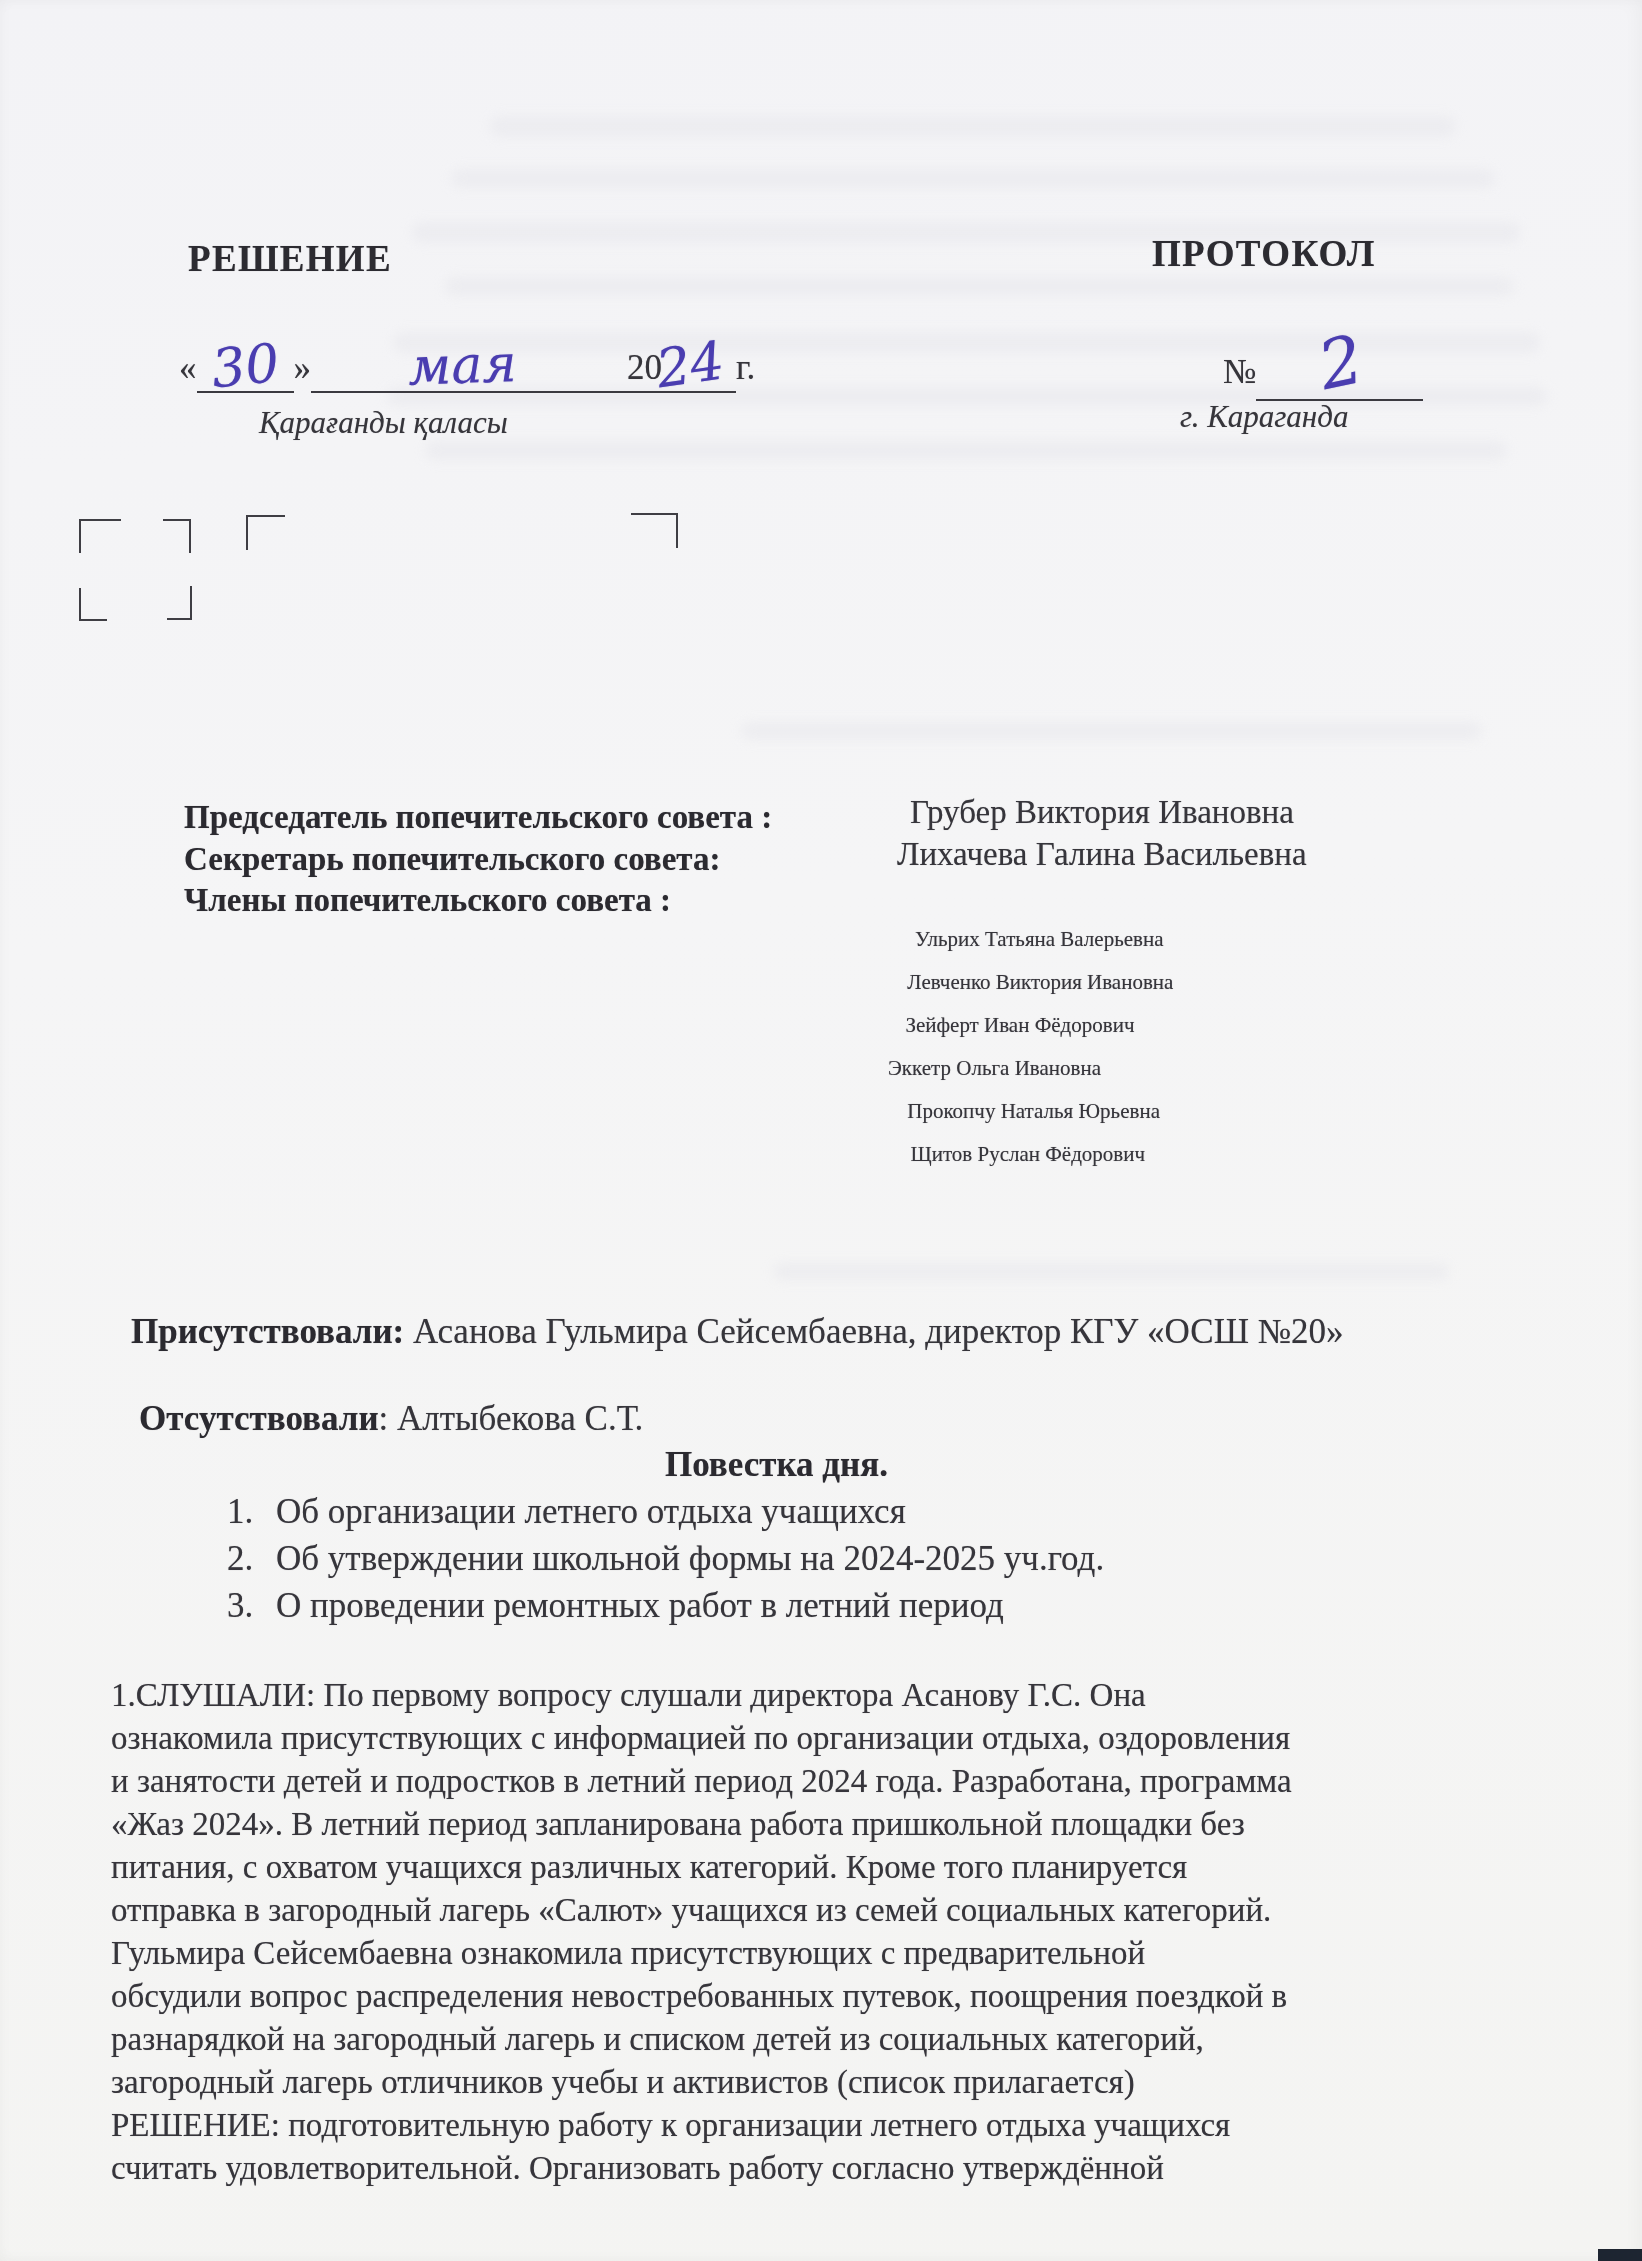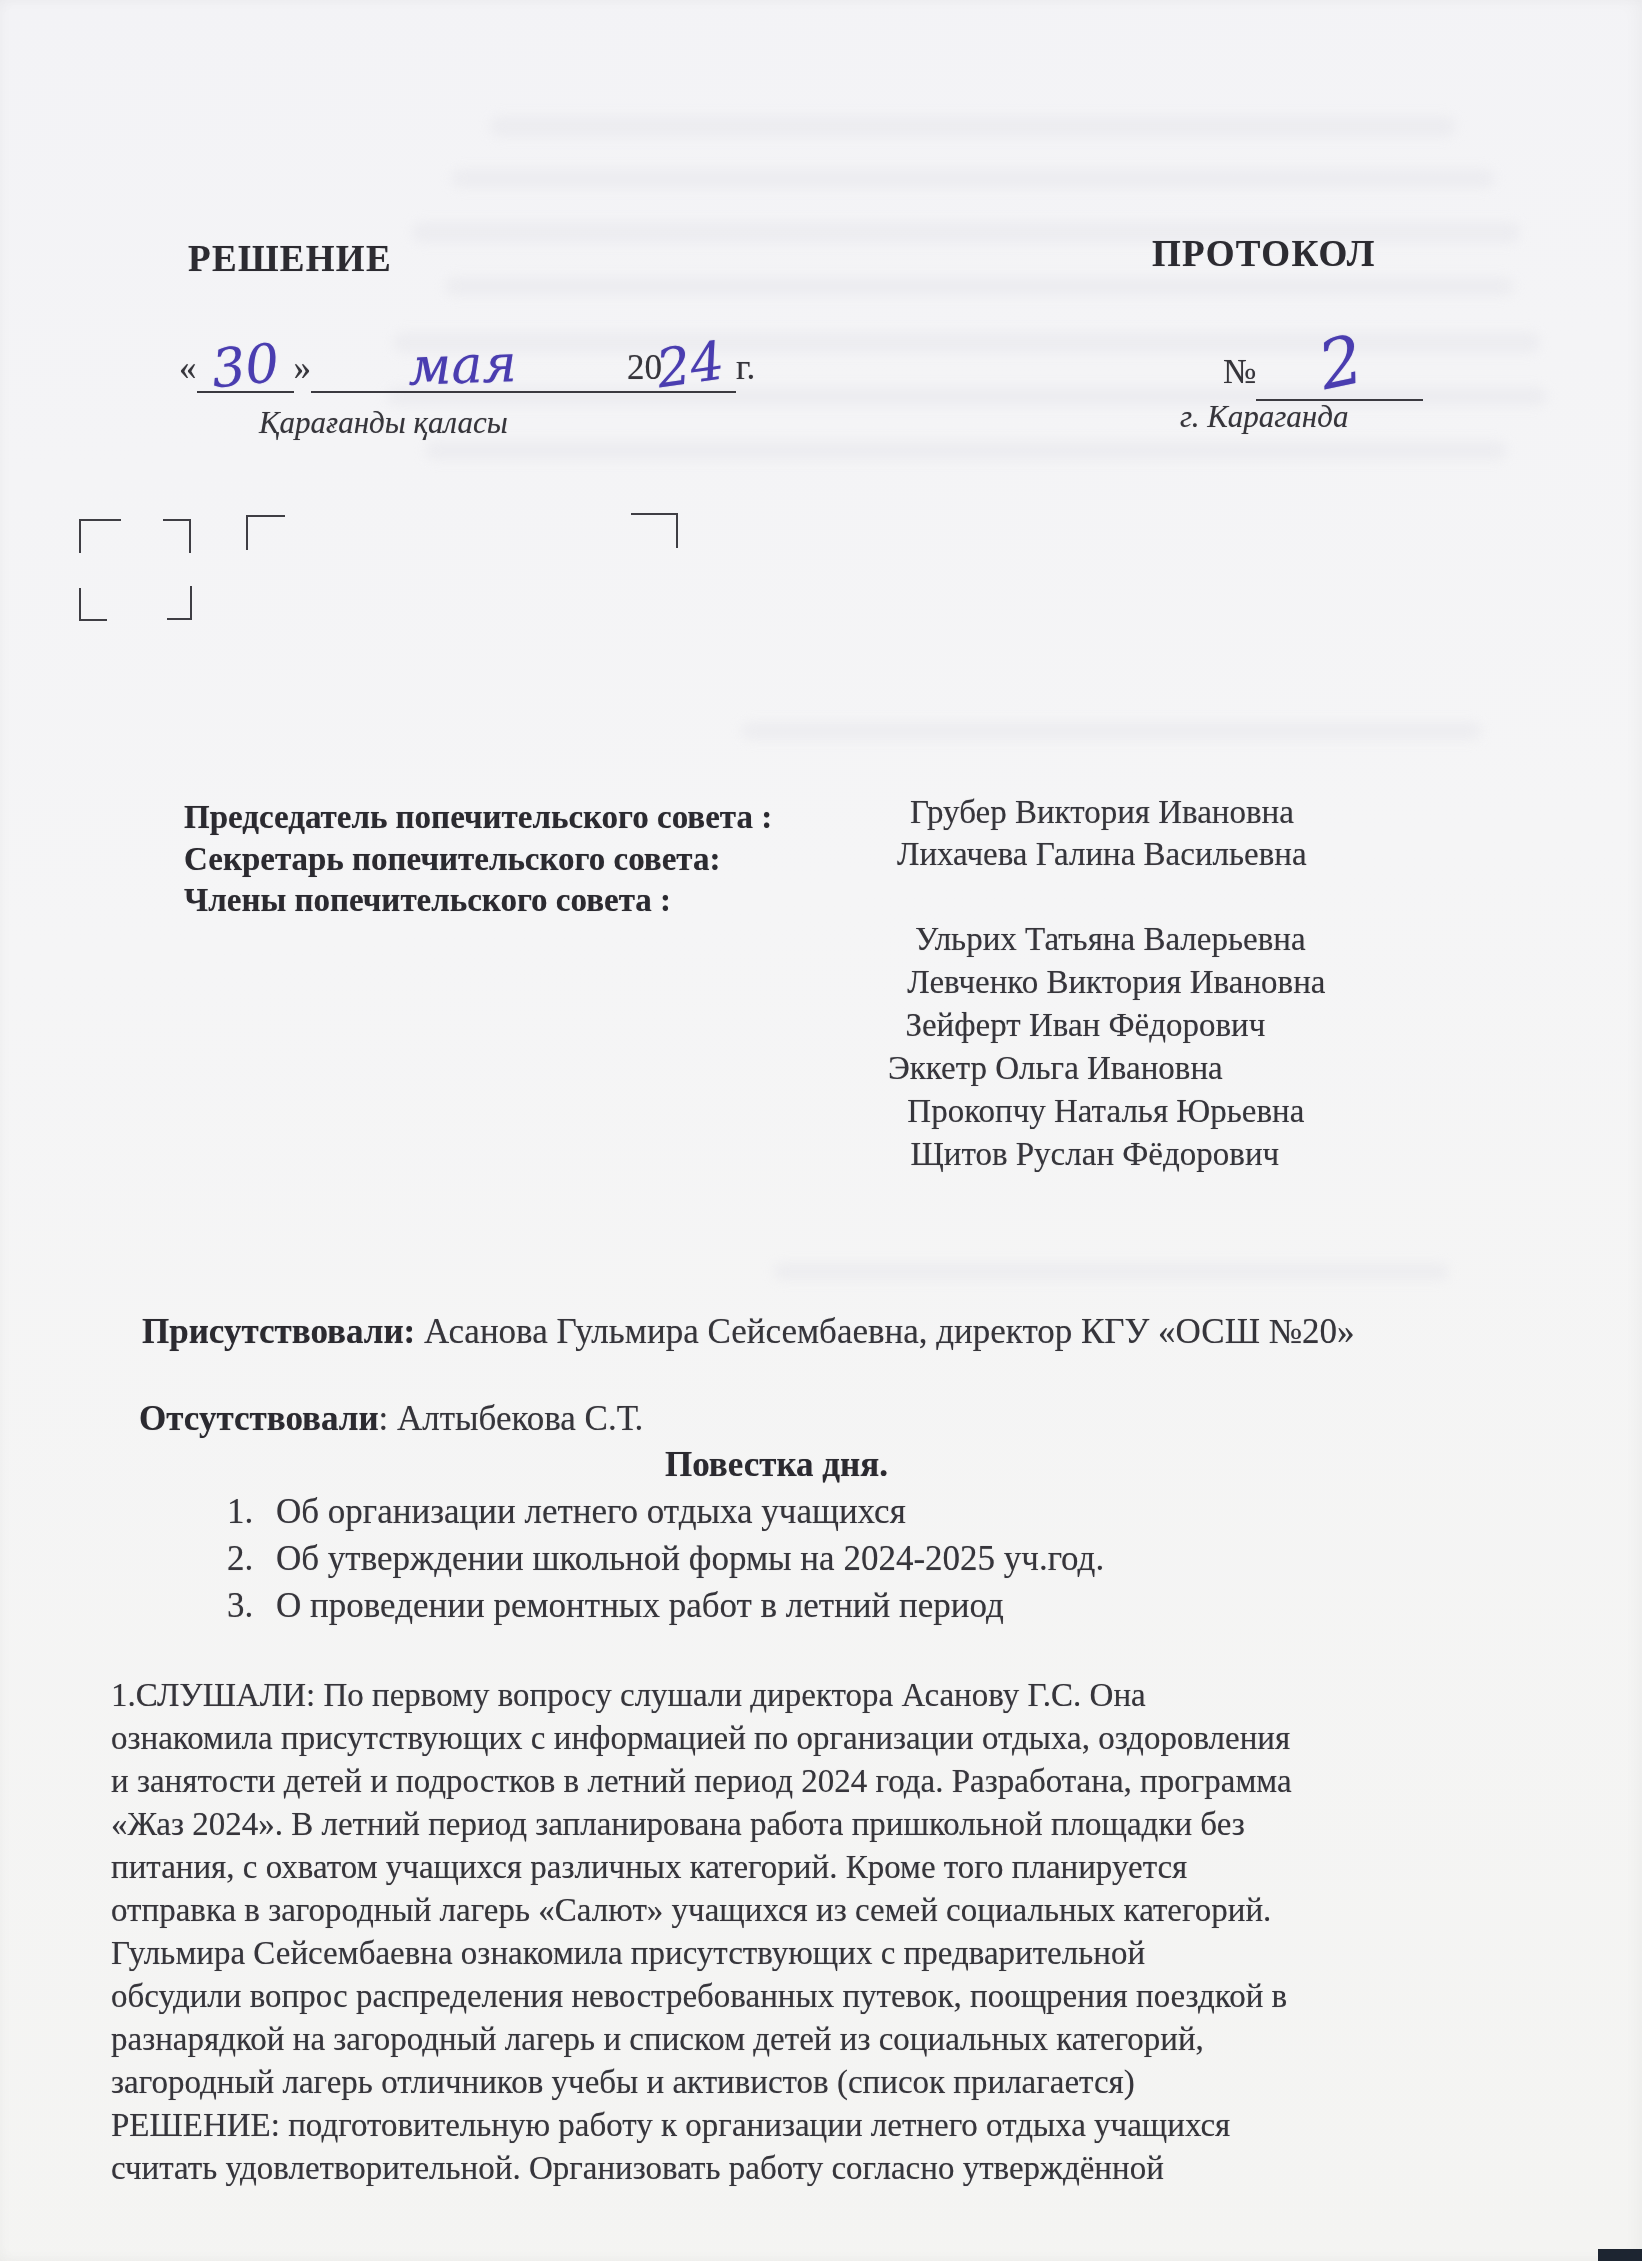--- a/index.html
+++ b/index.html
@@ -32,21 +32,21 @@
   .city{font-size:31px;font-style:italic;}
 
   
   .bk{position:absolute;border:0 solid #3f3e44;}
 
   
   .meeting{font-size:35px;font-weight:bold;color:#29282e;line-height:52px;}
 
   .role-label{font-size:33px;font-weight:bold;color:#2b2a30;}
   .person{font-size:33px;}
-  .members div{line-height:43px;font-size:33px;}
+  .members div{line-height:43px;font-size:21px;}
 
   .attend{font-size:35px;}
   .agenda-title{font-size:35px;font-weight:bold;color:#2b2a30;}
   .agenda{font-size:35px;}
   .agenda .row{height:47px;}
   .agenda .num{display:inline-block;width:49px;}
 
   .bodytext div{line-height:43px;font-size:33px;}
 
   .edge-mark{position:absolute;background:#1d2531;}
@@ -99,21 +99,21 @@
 
   <div class="abs members printed" style="left:888px;top:918px;">
     <div style="margin-left:27px;">Ульрих Татьяна Валерьевна</div>
     <div style="margin-left:19.3px;">Левченко Виктория Ивановна</div>
     <div style="margin-left:17.4px;">Зейферт Иван Фёдорович</div>
     <div style="margin-left:0;">Эккетр Ольга Ивановна</div>
     <div style="margin-left:19.3px;">Прокопчу Наталья Юрьевна</div>
     <div style="margin-left:22.5px;">Щитов Руслан Фёдорович</div>
   </div>
 
-  <div class="abs attend printed" style="left:142px;top:1312px;">
+  <div class="abs attend printed" style="left:131px;top:1312px;">
     <span class="bold">Присутствовали:</span>
     <span>Асанова Гульмира Сейсембаевна, директор КГУ «ОСШ №20»</span>
   </div>
   <div class="abs attend printed" style="left:139px;top:1399px;">
     <span class="bold">Отсутствовали</span><span>: Алтыбекова С.Т.</span>
   </div>
 
   <div class="abs agenda-title printed" style="left:665px;top:1445px;">Повестка дня.</div>
 
   <div class="abs agenda printed" style="left:227px;top:1492px;">

